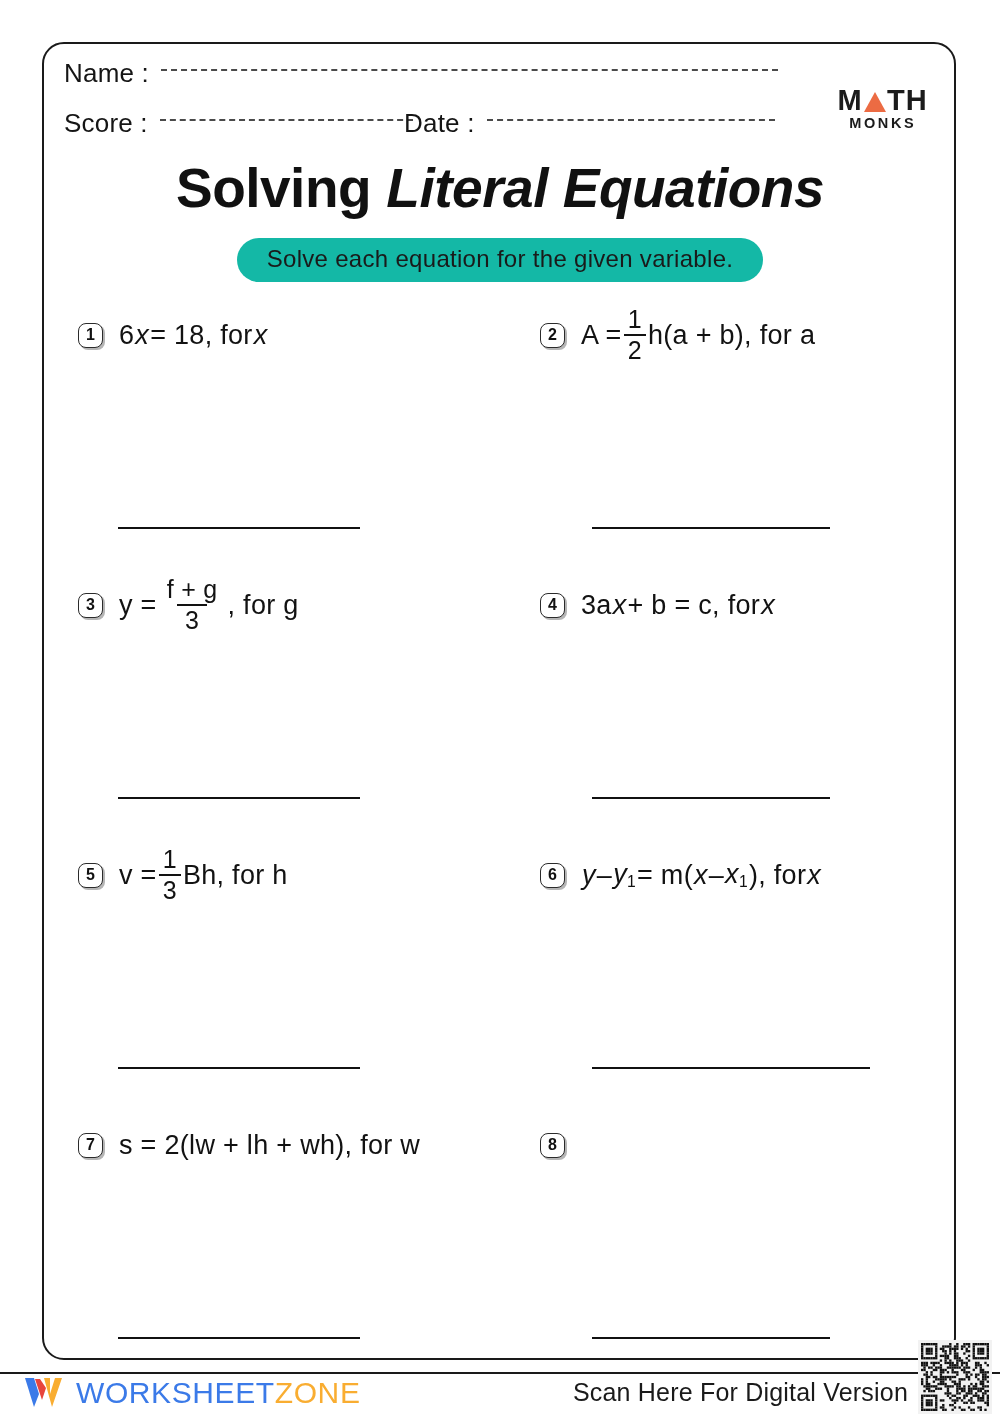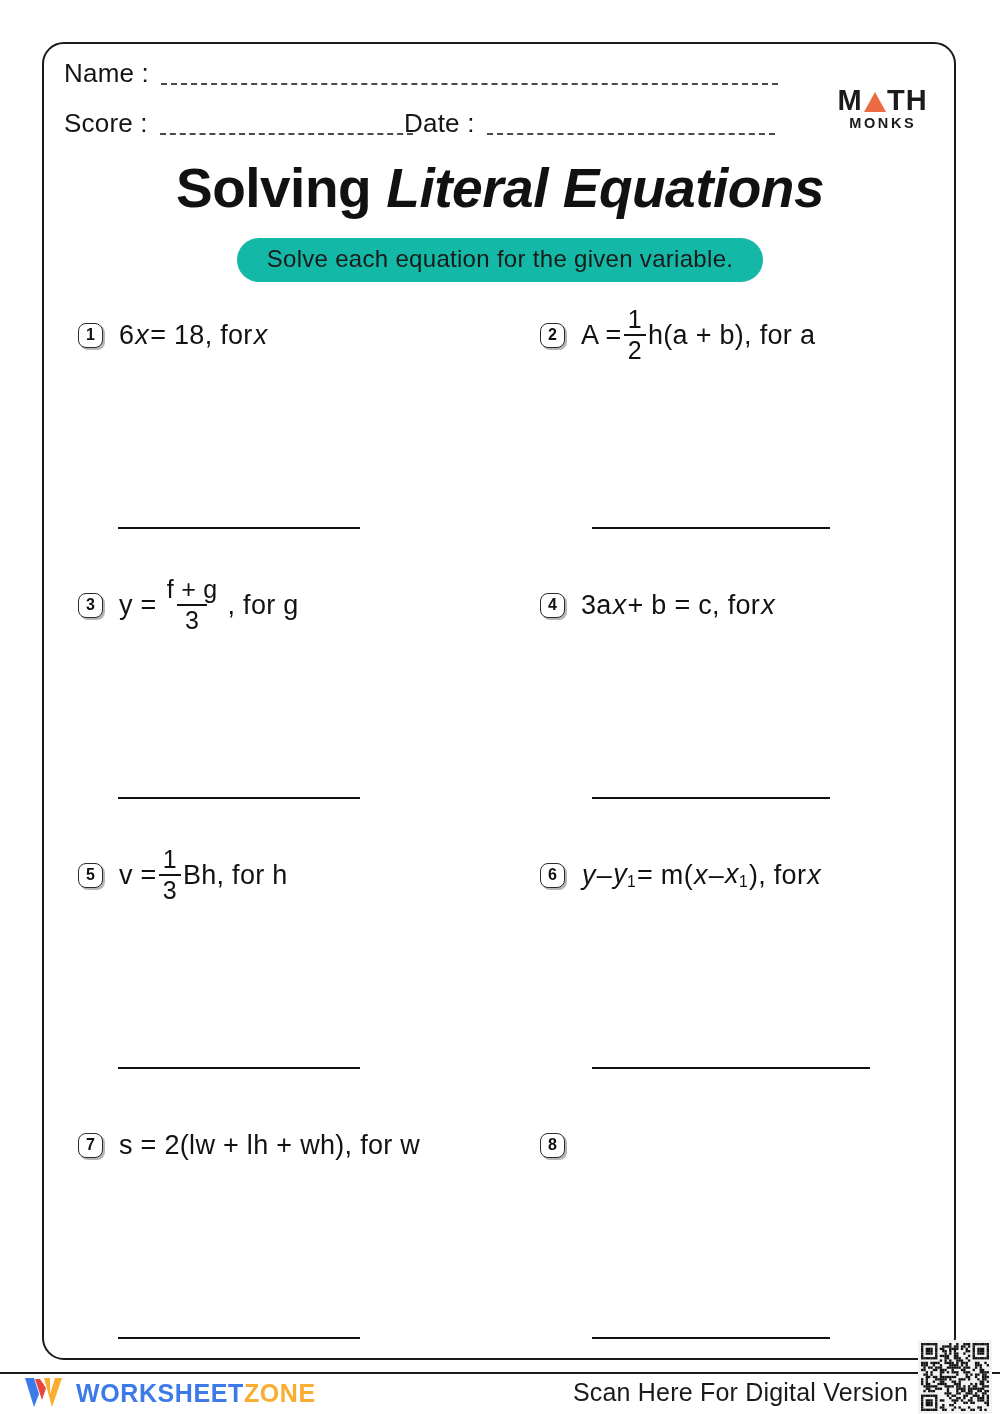--- a/index.html
+++ b/index.html
@@ -25,21 +25,21 @@
     height: 1318px;
     border: 2.5px solid #1a1a1a;
     border-radius: 22px;
     box-sizing: border-box;
   }
 
   
   .meta-row {
     position: absolute;
     display: flex;
-    align-items: flex-end;
+    align-items: center;
   }
   .meta-label {
     font-size: 26px;
     letter-spacing: 0.2px;
     color: #151515;
     white-space: nowrap;
   }
   .dashline {
     border-bottom: 2.4px dashed #4a4a4a;
     margin-left: 12px;
@@ -225,22 +225,22 @@
     align-items: center;
     height: 42px;
   }
   .wz-mark {
     width: 44px;
     height: 34px;
     margin-right: 10px;
     flex: 0 0 auto;
   }
   .wz-text {
-    font-size: 25px;
-    font-weight: 700;
+    font-size: 30px;
+    font-weight: 400;
     letter-spacing: 0.6px;
   }
   .wz-text .b { color: #3b7ae8; }
   .wz-text .o { color: #f9ad31; }
 
   .scan-text {
     position: absolute;
     right: 92px;
     top: 1378px;
     font-size: 25px;

